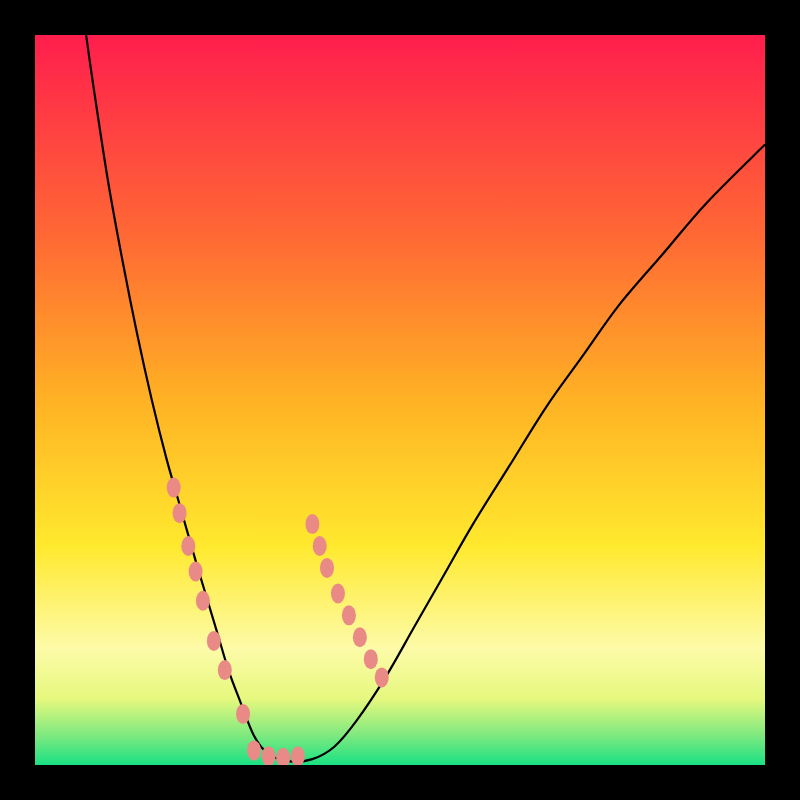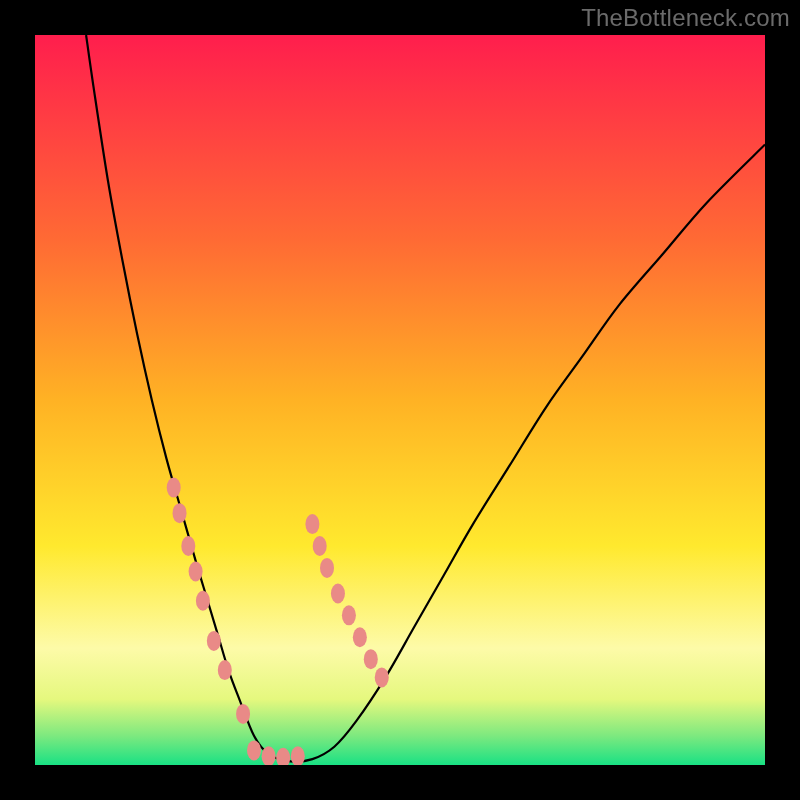--- a/index.html
+++ b/index.html
@@ -38,21 +38,20 @@
   }
   .plot-area svg {
     display: block;
   }
 </style>
 </head>
 <body>
 
 <div class="frame">
 
-  <div class="watermark">TheBottleneck.com</div>
 
   <div class="plot-area">
     <svg id="chart-svg" width="730" height="730" viewBox="0 0 730 730">
       <defs>
         <linearGradient id="bg-grad" x1="0" y1="0" x2="0" y2="1">
             <stop offset="0%" stop-color="#ff1e4d"></stop>
             <stop offset="28.000000000000004%" stop-color="#ff6a34"></stop>
             <stop offset="50%" stop-color="#ffb224"></stop>
             <stop offset="70%" stop-color="#ffe92e"></stop>
             <stop offset="84%" stop-color="#fdfba8"></stop>

